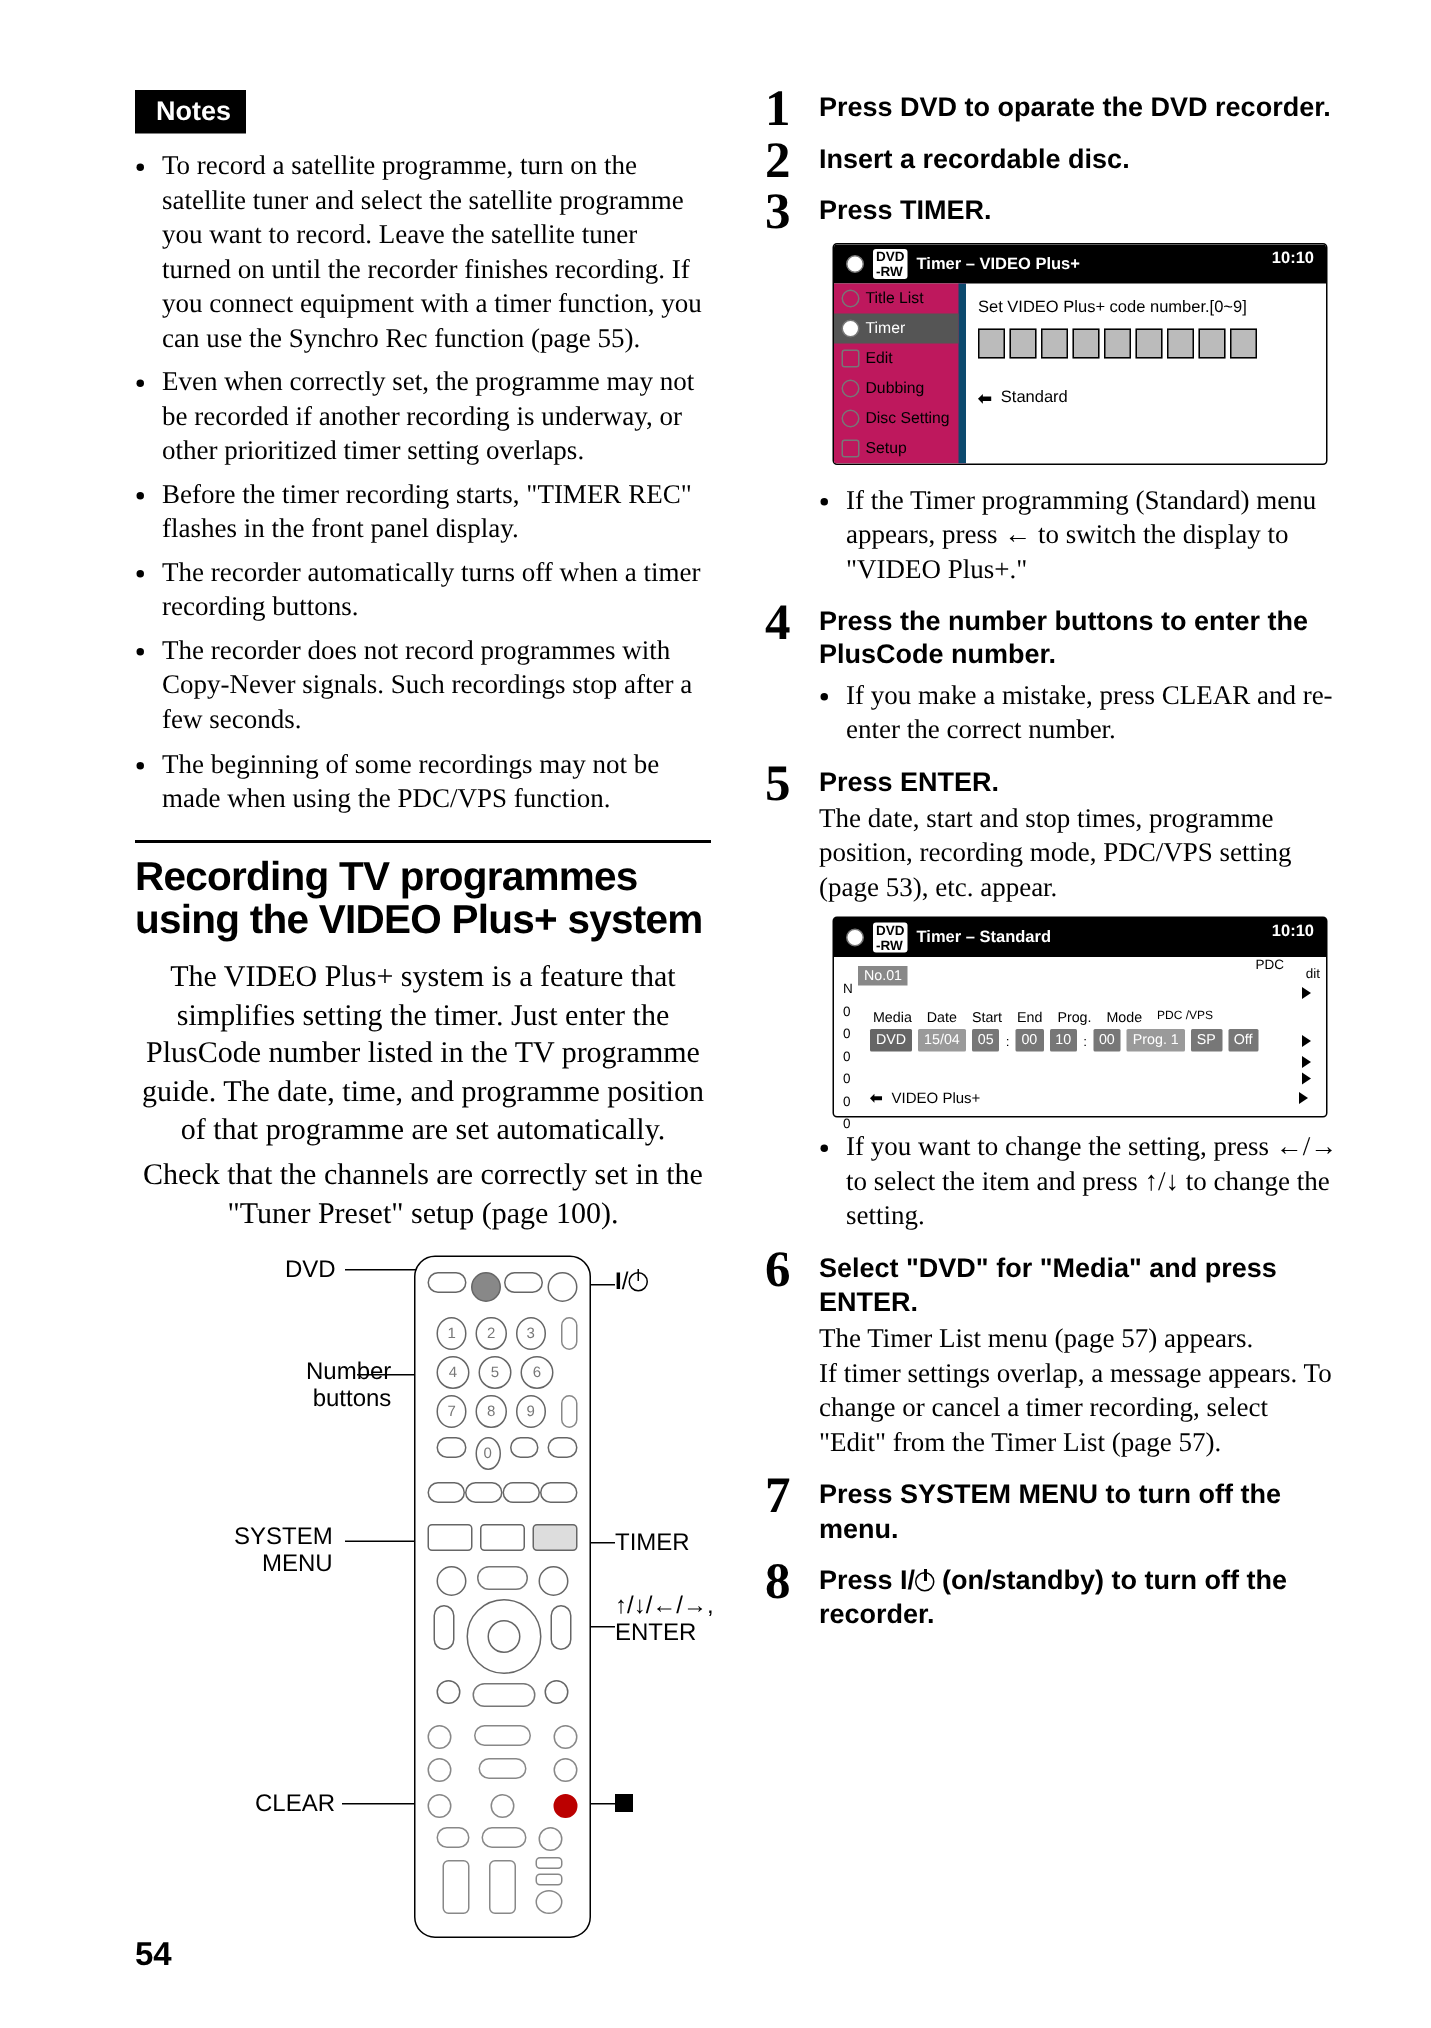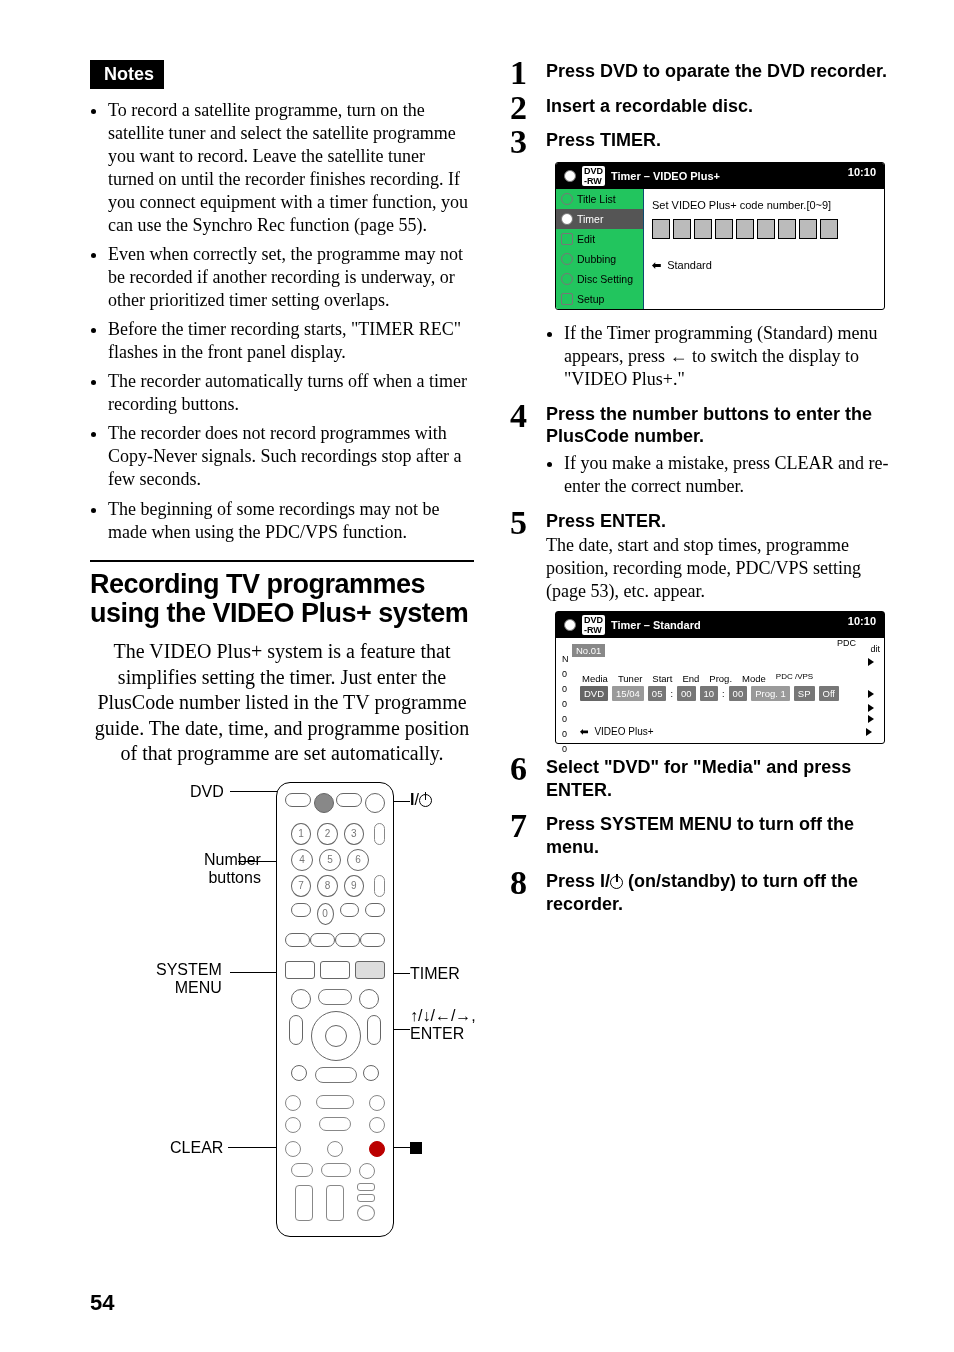--- a/index.html
+++ b/index.html
@@ -51,21 +51,21 @@
   ul.sub { list-style: disc; padding-left: 18px; margin-top: 4px; }
   ul.sub > li { font-size: 18px; line-height: 1.28; }
 
   
   .osd {
     margin: 10px auto 12px auto; width: 330px; border: 1px solid #000; border-radius: 3px; overflow: hidden;
     font: 11px Arial, Helvetica, sans-serif;
   }
   .osd-top { background: #000; color: #fff; display:flex; justify-content:space-between; padding: 3px 8px; font-weight:bold; font-size:11px;}
   .osd-body { display: flex; }
-  .osd-side { width: 88px; background: #22c55e; border-right:1px solid #0c4a6e; }
+  .osd-side { width: 88px; background: #be185d; border-right:5px solid #0c4a6e; }
   .osd-side-item { display:flex; align-items:center; gap:4px; padding:4px 5px; font-size:10.5px; border-bottom:0; }
   .osd-side-item.active { background:#555; color:#fff; border-radius:0; }
   .osd-main { flex:1; padding: 10px 8px; }
   .osd-boxes { display:flex; gap:3px; margin-top:8px; }
   .osd-box { width:18px;height:20px;border:1px solid #000;background:#bbb; }
   .osd-return { display:flex;align-items:center;gap:6px;margin-top:20px;font-size:11px;}
   .sicon{width:12px;height:12px;border:1px solid #777;border-radius:2px;display:inline-block;}
   .sicon.round{border-radius:50%;}
 
   .osd2 {
@@ -105,20 +105,21 @@
         <li>Even when correctly set, the programme may not be recorded if another recording is underway, or other prioritized timer setting overlaps.</li>
         <li>Before the timer recording starts, "TIMER REC" flashes in the front panel display.</li>
         <li>The recorder automatically turns off when a timer recording buttons.</li>
         <li>The recorder does not record programmes with Copy-Never signals. Such recordings stop after a few seconds.</li>
         <li>The beginning of some recordings may not be made when using the PDC/VPS function.</li>
       </ul>
 
       <div class="section-rule"></div>
       <h2 class="section-title">Recording TV programmes using the VIDEO Plus+ system</h2>
       <p class="body">The VIDEO Plus+ system is a feature that simplifies setting the timer. Just enter the PlusCode number listed in the TV programme guide. The date, time, and programme position of that programme are set automatically.</p>
+      <p class="body">Check that the channels are correctly set in the "Tuner Preset" setup (page 100).</p>
 
       
       <div class="remote-wrap">
 
         <span class="remote-label" style="left:100px;top:6px;">DVD</span>
         <div class="remote-line" style="left:140px;top:14px;width:50px;"></div>
 
         <span class="remote-label" style="left:86px;top:74px;text-align:right;margin-left:28px;">Number
 buttons</span>
         <div class="remote-line" style="left:148px;top:84px;width:40px;"></div>
@@ -337,21 +338,21 @@
                 <span>0</span><br>
                 <span>0</span>
               </div>
               <div class="osd2-no">No.01</div>
               <div style="height:14px;"></div>
               <div class="osd2-row" style="margin-left:10px;justify-content:flex-end;">
                   <span class="tri"></span>
                 </div>
               <div class="osd2-rowhead">
                 <span>Media</span>
-                <span>Tuner</span>
+                <span>Date</span>
                 <span>Start</span>
                 <span>End</span>
                 <span>Prog.</span>
                 <span>Mode</span>
                 <span style="font-size:8px;line-height:1;">PDC
 /VPS</span>
               </div>
               <div class="osd2-row" style="margin-left:12px;">
                 <span class="cell dvd">DVD</span>
                 <span class="cell alt">15/04</span>
@@ -373,24 +374,29 @@
                   <span class="tri"></span>
                 </div>
               <div class="osd2-return">
                   <span style="font-weight:bold;">⬅</span>
                   <span>VIDEO Plus+</span>
                   <span class="tri" style="margin-left:auto;margin-right:6px;"></span>
                 </div>
             </div>
           </div>
 
+          <ul class="sub">
+            <li>If you want to change the setting, press <b>←</b>/<b>→</b> to select the item and press <b>↑</b>/<b>↓</b> to change the setting.</li>
+          </ul>
         </li>
 
         <li>
           <div class="step-head">Select "DVD" for "Media" and press ENTER.</div>
+          <div class="step-body" style="white-space:pre-line;">The Timer List menu (page 57) appears.
+If timer settings overlap, a message appears. To change or cancel a timer recording, select "Edit" from the Timer List (page 57).</div>
         </li>
 
         <li>
           <div class="step-head">Press SYSTEM MENU to turn off the menu.</div>
         </li>
 
         <li>
           <div class="step-head">Press <span class="ibar">I</span>/<span class="power-glyph"></span> (on/standby) to turn off the recorder.</div>
         </li>
       </ol>

